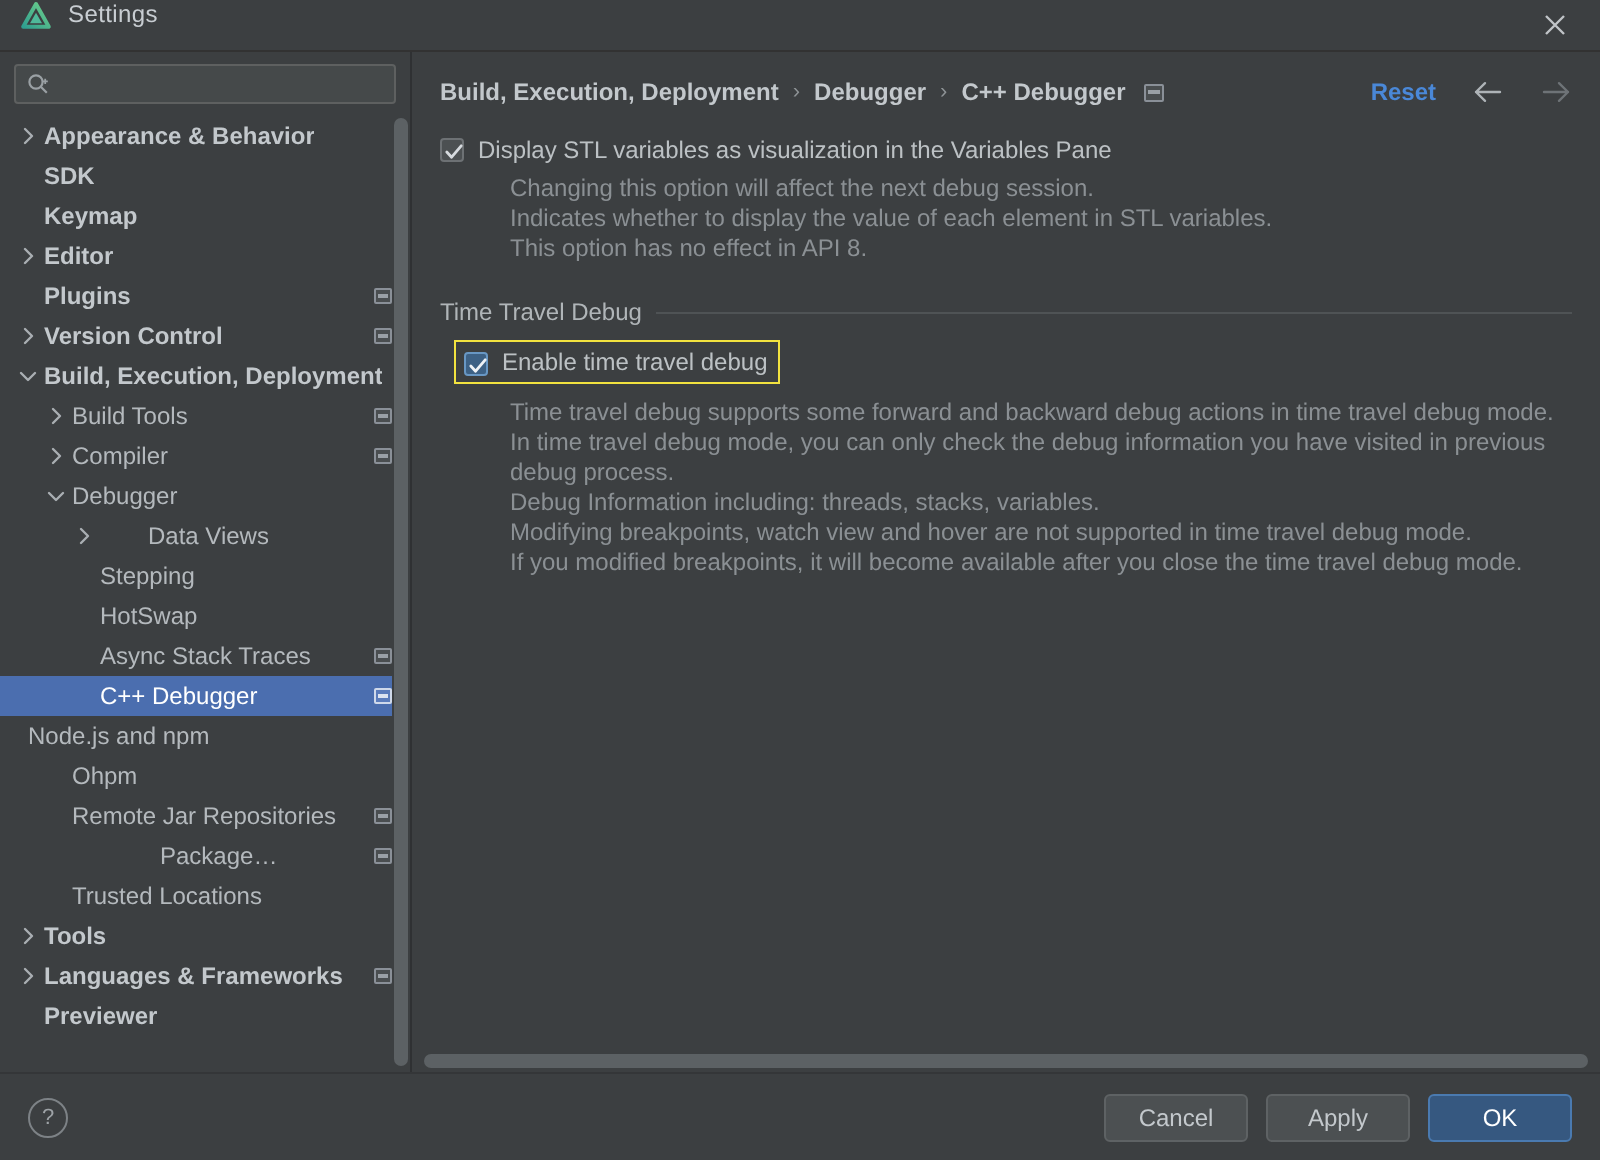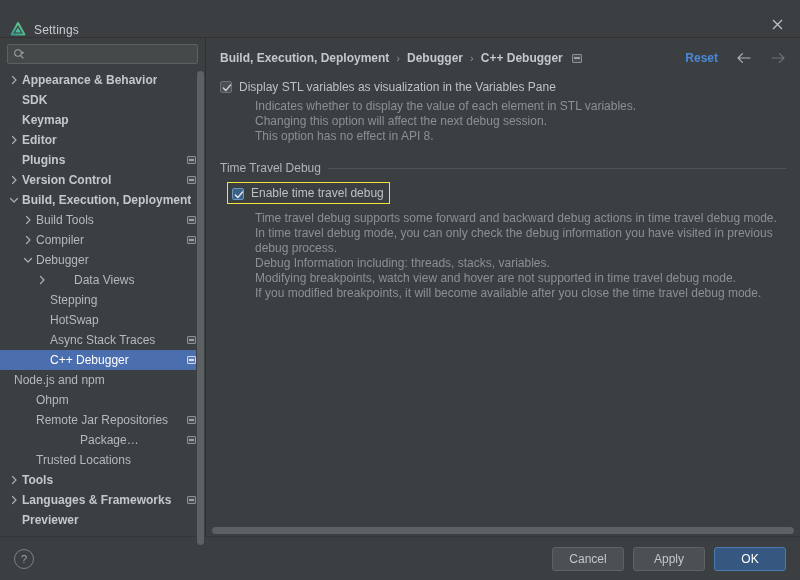--- a/index.html
+++ b/index.html
@@ -9,23 +9,22 @@
     font-family:"Liberation Sans", sans-serif;
     font-size:12px;
     color:#bbbbbb;
     -webkit-font-smoothing:antialiased;
   }
   #app{position:relative;width:800px;height:580px;background:#3c3f41;display:flex;flex-direction:column;}
 
   
   .titlebar{
     height:25px;flex:0 0 25px;background:#3c3f41;
-    display:flex;align-items:flex-end;border-bottom:1px solid #323232;
+    display:flex;align-items:flex-start;border-bottom:1px solid #323232;
     position:relative;
-    margin-top:12px;
   }
   .app-logo{width:16px;height:16px;margin-left:10px;margin-right:8px;position:relative;flex:0 0 16px;}
   .title-text{font-size:12px;color:#c8cdd2;letter-spacing:.2px;}
   .win-close{
     position:absolute;right:0;top:0;width:46px;height:25px;
     display:flex;align-items:center;justify-content:center;color:#c0c4c8;
   }
   .win-close svg{display:block;}
 
   
@@ -397,22 +396,22 @@
 
         <div class="chk-row">
           <span class="cb gray">
             <svg width="10" height="10" viewBox="0 0 10 10">
               <path d="M1.4 5 L3.8 7.6 L8.6 1.9" stroke="#d6dade" stroke-width="1.4" fill="none" stroke-linecap="round" stroke-linejoin="round"></path>
             </svg>
           </span>
           <span class="chk-label">Display STL variables as visualization in the Variables Pane</span>
         </div>
         <div class="desc">
+          <div>Changing this option will affect the next debug session.</div>
           <div>Indicates whether to display the value of each element in STL variables.</div>
-          <div>Changing this option will affect the next debug session.</div>
           <div>This option has no effect in API 8.</div>
         </div>
 
         <div class="group">
           <div class="group-head">
             <span class="group-title">Time Travel Debug</span>
             <span class="group-rule"></span>
           </div>
 
           <div class="hl-box">

